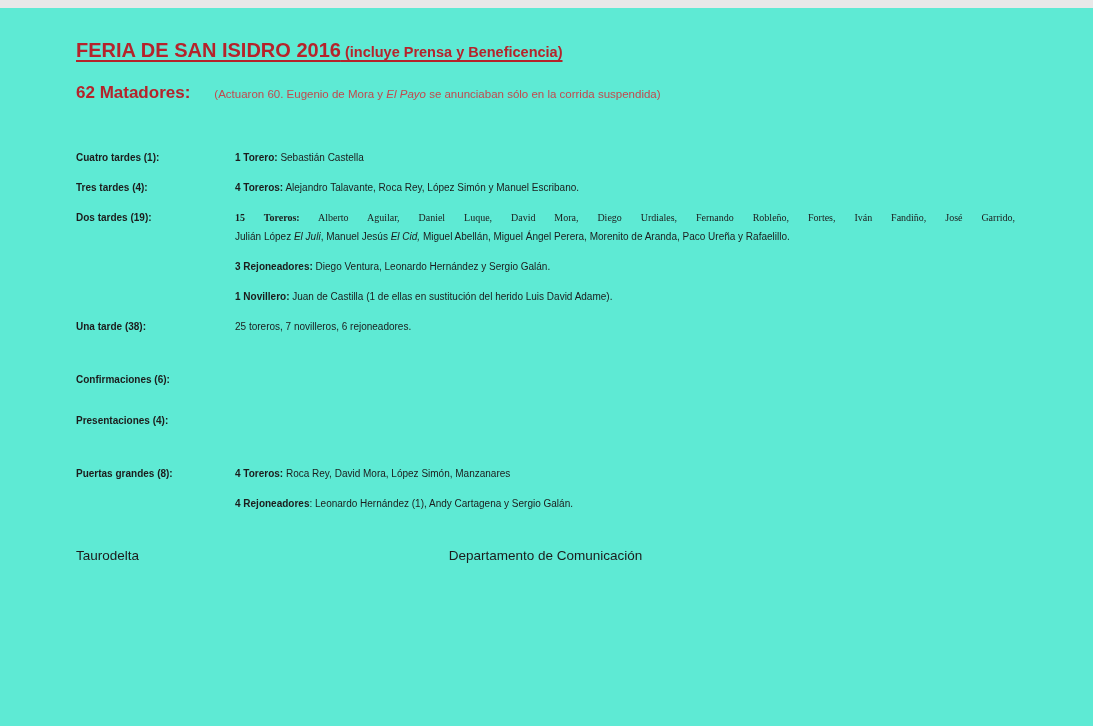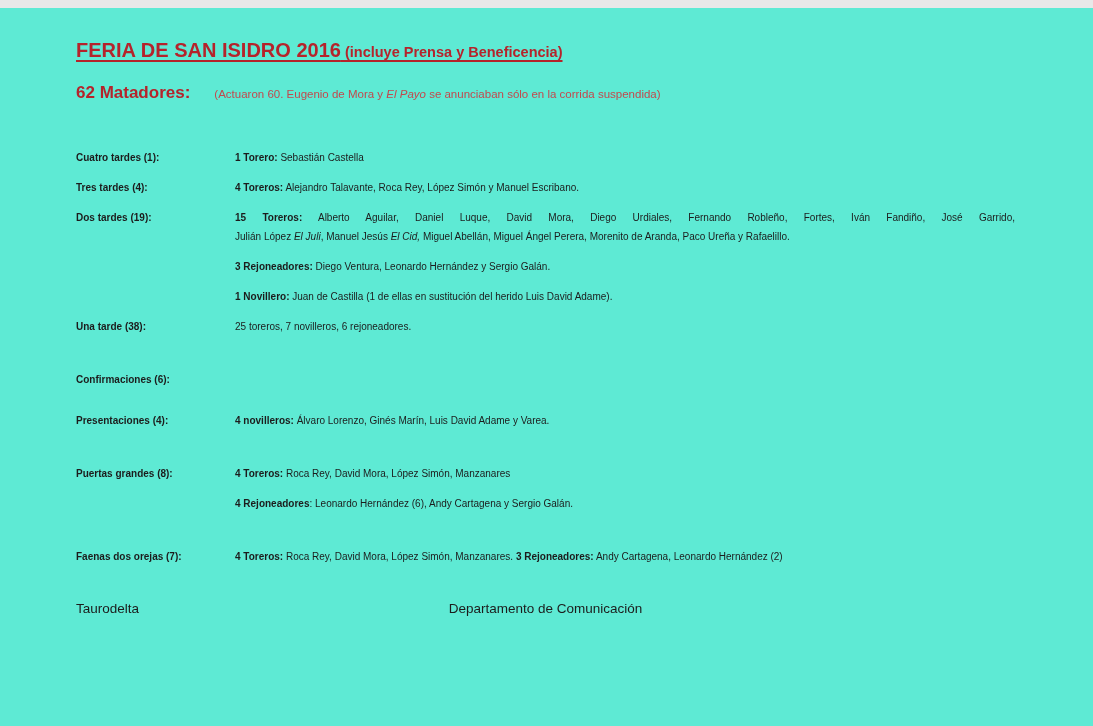--- a/index.html
+++ b/index.html
@@ -26,21 +26,21 @@
   .headline .hl-note .i{font-style:italic;}
   
   .sections{margin-top:45px;}
   .row{
     display:grid;grid-template-columns:159px 1fr;
     font-size:10px;line-height:19px;margin-bottom:11px;
   }
   .row.gap{margin-top:34px;}
   .row .label{font-weight:bold;}
   .row .content .line{margin:0;}
-  .line.justify{text-align:justify;text-align-last:justify;}
+  .line.justify{text-align:justify;text-align-last:justify;font-family:Liberation Serif, serif;}
   .line.nowrap{white-space:nowrap;}
   .b{font-weight:bold;}
   .i{font-style:italic;}
   
   .footer{position:relative;margin-top:33px;font-size:13.5px;line-height:19px;}
   .footer .fl{display:inline-block;}
   .footer .fc{position:absolute;left:0;right:0;text-align:center;}
 </style>
 </head>
 <body>
@@ -95,40 +95,31 @@
         </div>
       </div>
       <div class="row gap">
         <div class="label">Confirmaciones (6):</div>
       </div>
       <div class="row">
         <div class="label"></div>
       </div>
       <div class="row">
         <div class="label">Presentaciones (4):</div>
-        <div class="content">
-          <div class="line"><span class="b">4 novilleros:</span><span> Álvaro Lorenzo, Ginés Marín, Luis David Adame y Varea.</span></div>
-        </div>
       </div>
       <div class="row gap">
         <div class="label">Puertas grandes (8):</div>
         <div class="content">
           <div class="line"><span class="b">4 Toreros:</span><span> Roca Rey, David Mora, López Simón, Manzanares</span></div>
         </div>
       </div>
       <div class="row">
         <div class="label"></div>
         <div class="content">
-          <div class="line"><span class="b">4 Rejoneadores</span><span>: Leonardo Hernández (6), Andy Cartagena y Sergio Galán.</span></div>
-        </div>
-      </div>
-      <div class="row gap">
-        <div class="label">Faenas dos orejas (7):</div>
-        <div class="content">
-          <div class="line nowrap"><span class="b">4 Toreros:</span><span> Roca Rey, David Mora, López Simón, Manzanares. </span><span class="b">3 Rejoneadores:</span><span> Andy Cartagena, Leonardo Hernández (2)</span></div>
+          <div class="line"><span class="b">4 Rejoneadores</span><span>: Leonardo Hernández (1), Andy Cartagena y Sergio Galán.</span></div>
         </div>
       </div>
     </div>
 
   <div class="footer">
     <span class="fl">Taurodelta</span>
     <span class="fc">Departamento de Comunicación</span>
   </div>
 
 </div>

